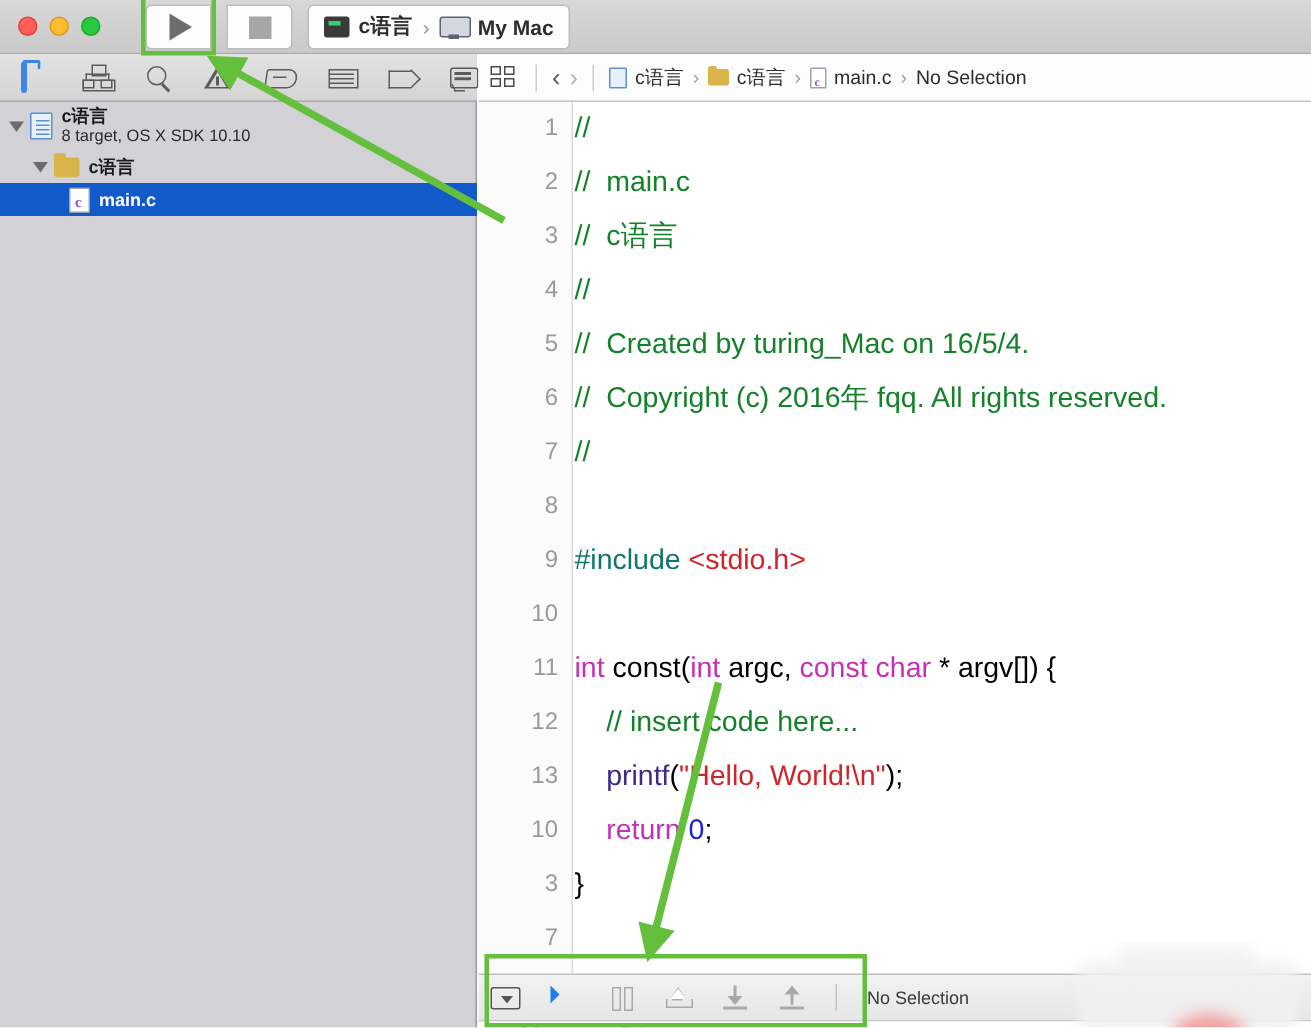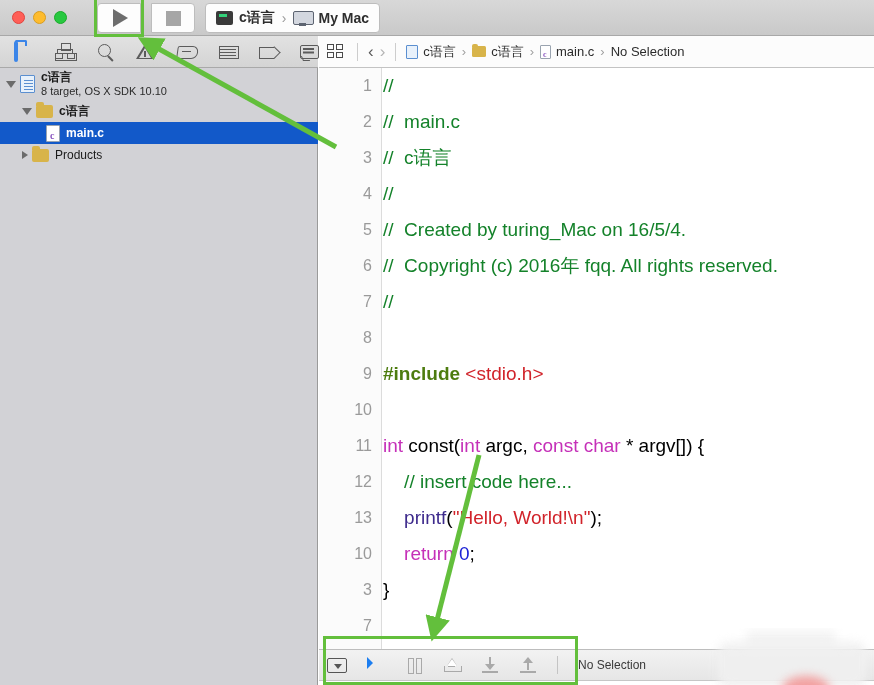--- a/index.html
+++ b/index.html
@@ -261,21 +261,21 @@
     height: 36px; line-height: 36px; text-align: right; padding-right: 9px;
     font-size: 16px; color: #9a9a9a; font-family: "Liberation Sans", sans-serif;
   }
   .codelines { position: absolute; left: 64px; top: 0; width: 500px; }
   .cline {
     height: 36px; line-height: 36px; font-size: 19px;
     font-family: "Liberation Sans", sans-serif; white-space: pre; color: #000000;
   }
   .cmt  { color: #14822a; }
   .kw   { color: #c530b8; }
-  .pre  { color: #4d7c0f; font-weight: bold; }
+  .pre  { color: #0f766e; }
   .str  { color: #d1232a; }
   .num  { color: #1d23d6; }
   .fn   { color: #3d2a8c; }
 
   
   .debugbar {
     position: absolute; left: 0; top: 613px; width: 555px; height: 32px;
     background: linear-gradient(#f2f2f2, #e6e6e6); border-top: 1px solid #bdbdbd;
     border-bottom: 1px solid #c6c6c6;
     display: flex; align-items: center; padding-left: 8px; gap: 20px;
@@ -444,25 +444,20 @@
         <span class="disc open"></span>
         <span class="ico-dir"></span>
         <span class="tlabel bold">c语言</span>
       </div>
 
       <div class="trow selected" style="padding-left:46px;">
         <span class="ico-c"></span>
         <span class="tlabel bold">main.c</span>
       </div>
 
-      <div class="trow" style="padding-left:22px;">
-        <span class="disc"></span>
-        <span class="ico-dir"></span>
-        <span class="tlabel">Products</span>
-      </div>
 
     </div>
   </div>
 
   <div class="editor">
 
     <div class="jumpbar">
       <span class="jb-grid">
         <span></span>
           <span></span>

